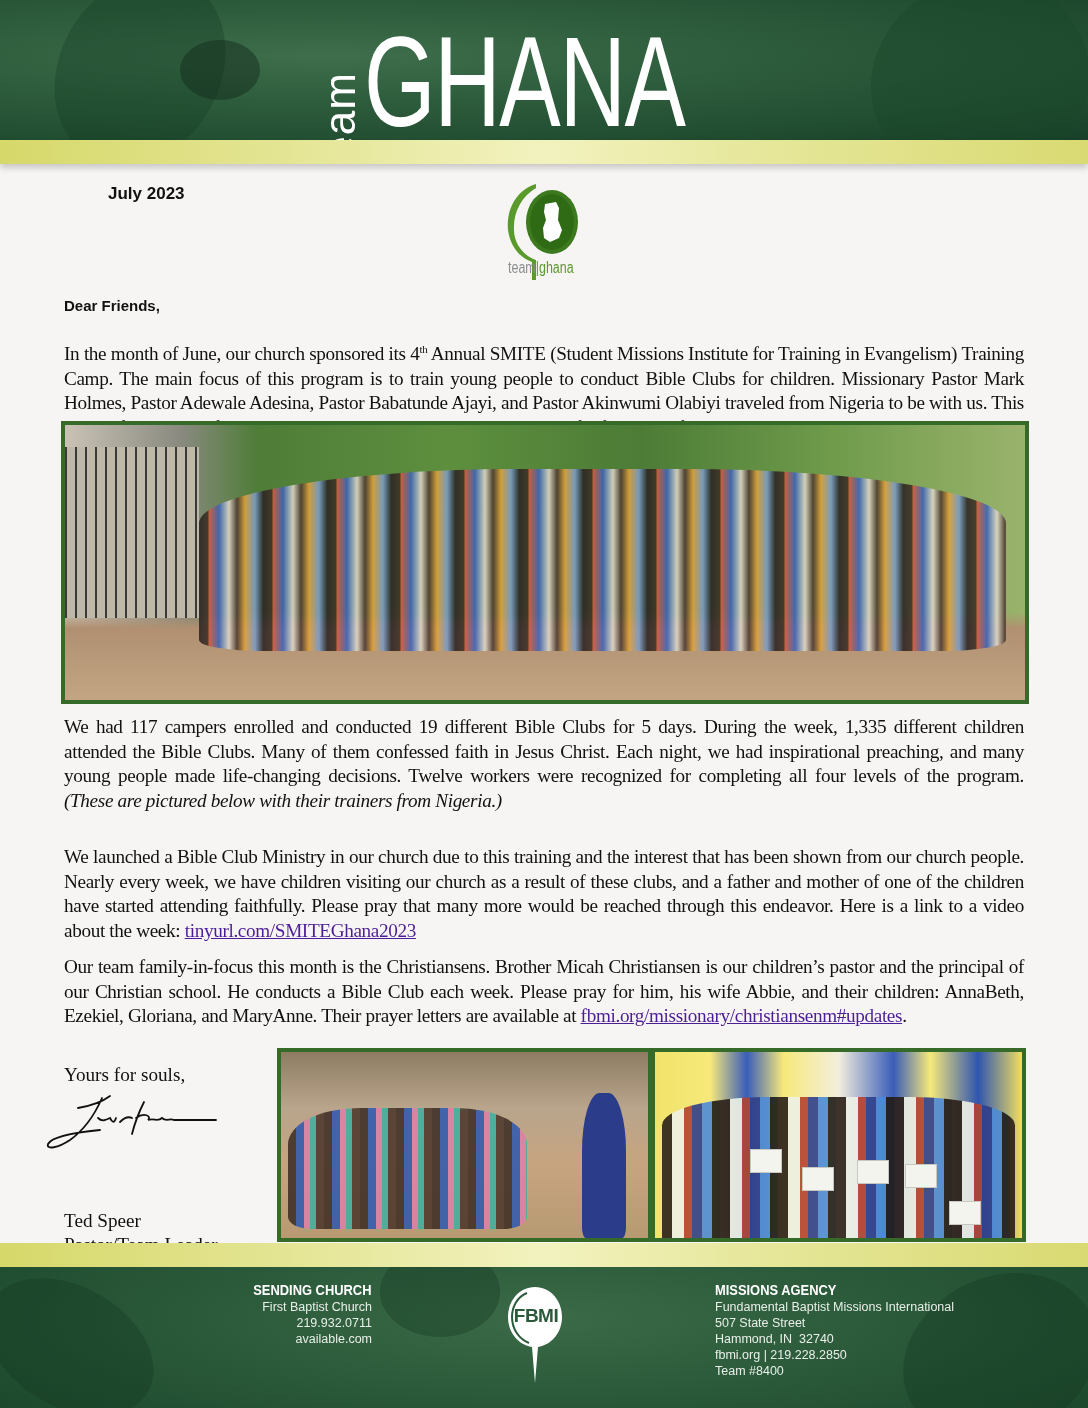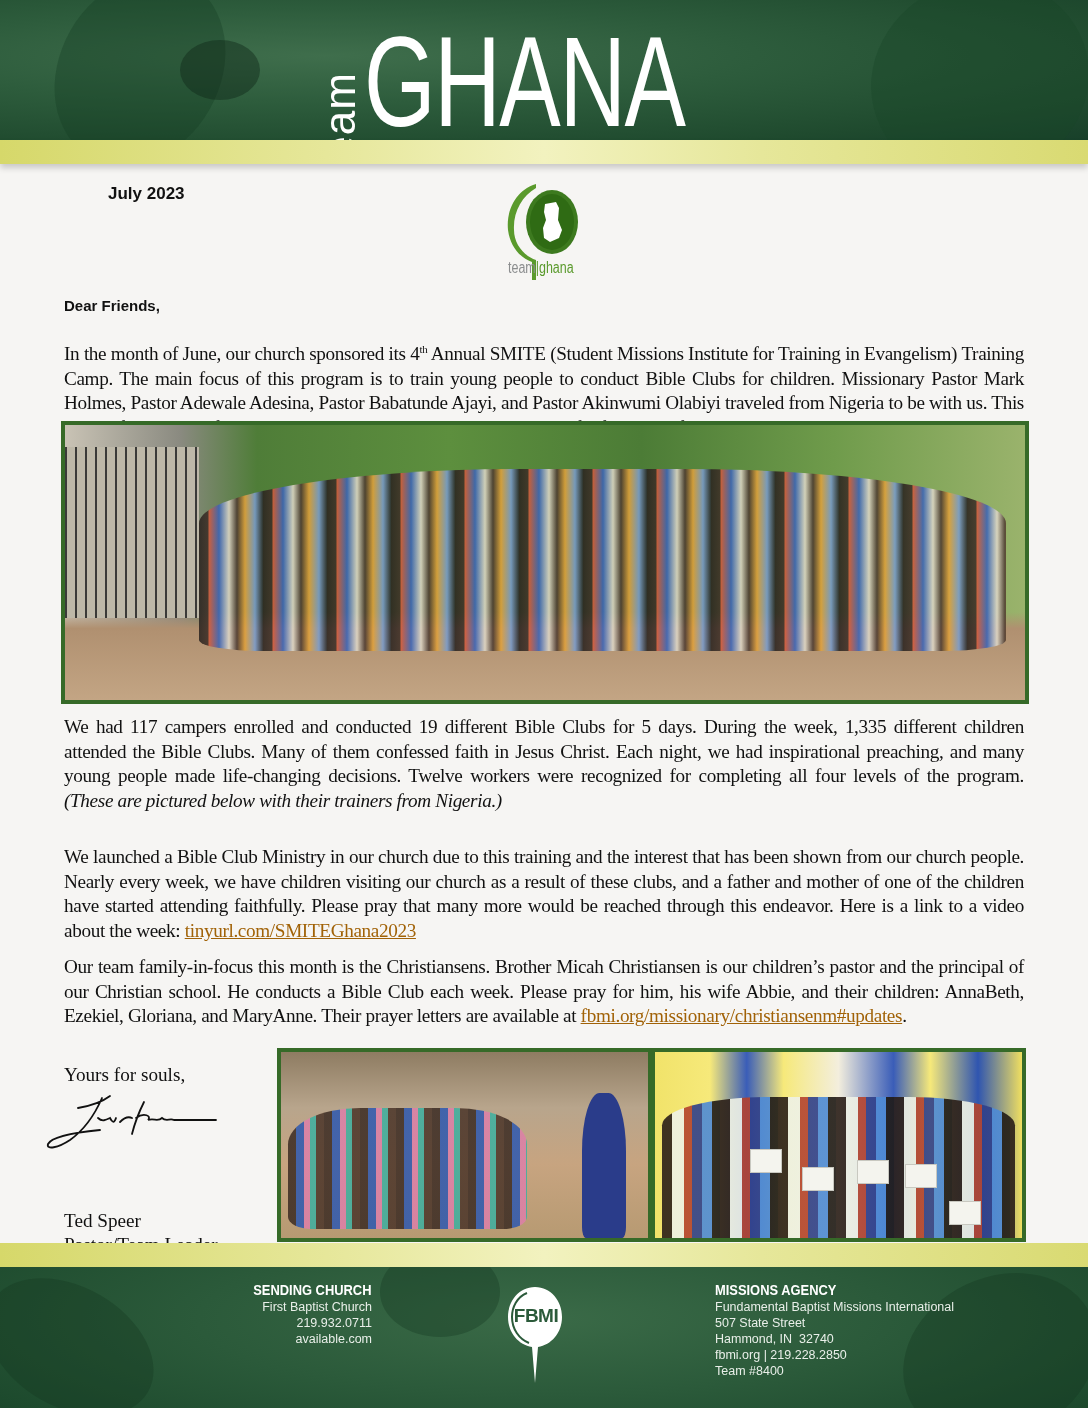--- a/index.html
+++ b/index.html
@@ -28,21 +28,21 @@
   .logo-text .t { color: #8b8d8e; }
   .logo-text .g { color: #5a9a2c; }
 
   .para { position: absolute; left: 64px; width: 960px; font-size: 19.2px; line-height: 24.6px; text-align: justify; text-align-last: left; letter-spacing: -0.35px; }
   .para sup { font-size: 11px; line-height: 0; }
   .p1 { top: 306px; margin-top: 36px; }
   .p2 { top: 715px; }
   .p3 { top: 845px; }
   .p4 { top: 955px; }
   .para em { font-style: italic; }
-  .link { color: #a16207; text-decoration: underline; cursor: pointer; }
+  .link { color: #4c1d95; text-decoration: underline; cursor: pointer; }
 
   .photo { position: absolute; border: 4px solid #366a28; box-sizing: border-box; overflow: hidden; }
   .photo-group { left: 61px; top: 421px; width: 968px; height: 283px;
     background:
       linear-gradient(180deg, rgba(0,0,0,0) 0%, rgba(0,0,0,0) 68%, #b09070 74%, #c3a584 100%),
       linear-gradient(90deg, #c9c3b5 0%, #8a8a80 12%, #4f7d38 20%, #5d8f3e 40%, #4c7c36 60%, #6f9b4b 80%, #9ab36c 100%); }
   .photo-group .crowd { position: absolute; left: 14%; right: 2%; top: 16%; height: 66%;
     background: repeating-linear-gradient(90deg, #2b2420 0px, #3e2f27 9px, #d45a3a 10px, #3b64b7 20px, #e0d9c8 30px, #4c3a30 38px, #e1a13a 46px, #7a9ccc 56px, #2a2a2a 64px);
     border-radius: 40% 40% 8% 8% / 30% 30% 6% 6%; opacity: 0.88; }
   .photo-group .stairs { position: absolute; left: 0; top: 8%; width: 14%; height: 62%;

